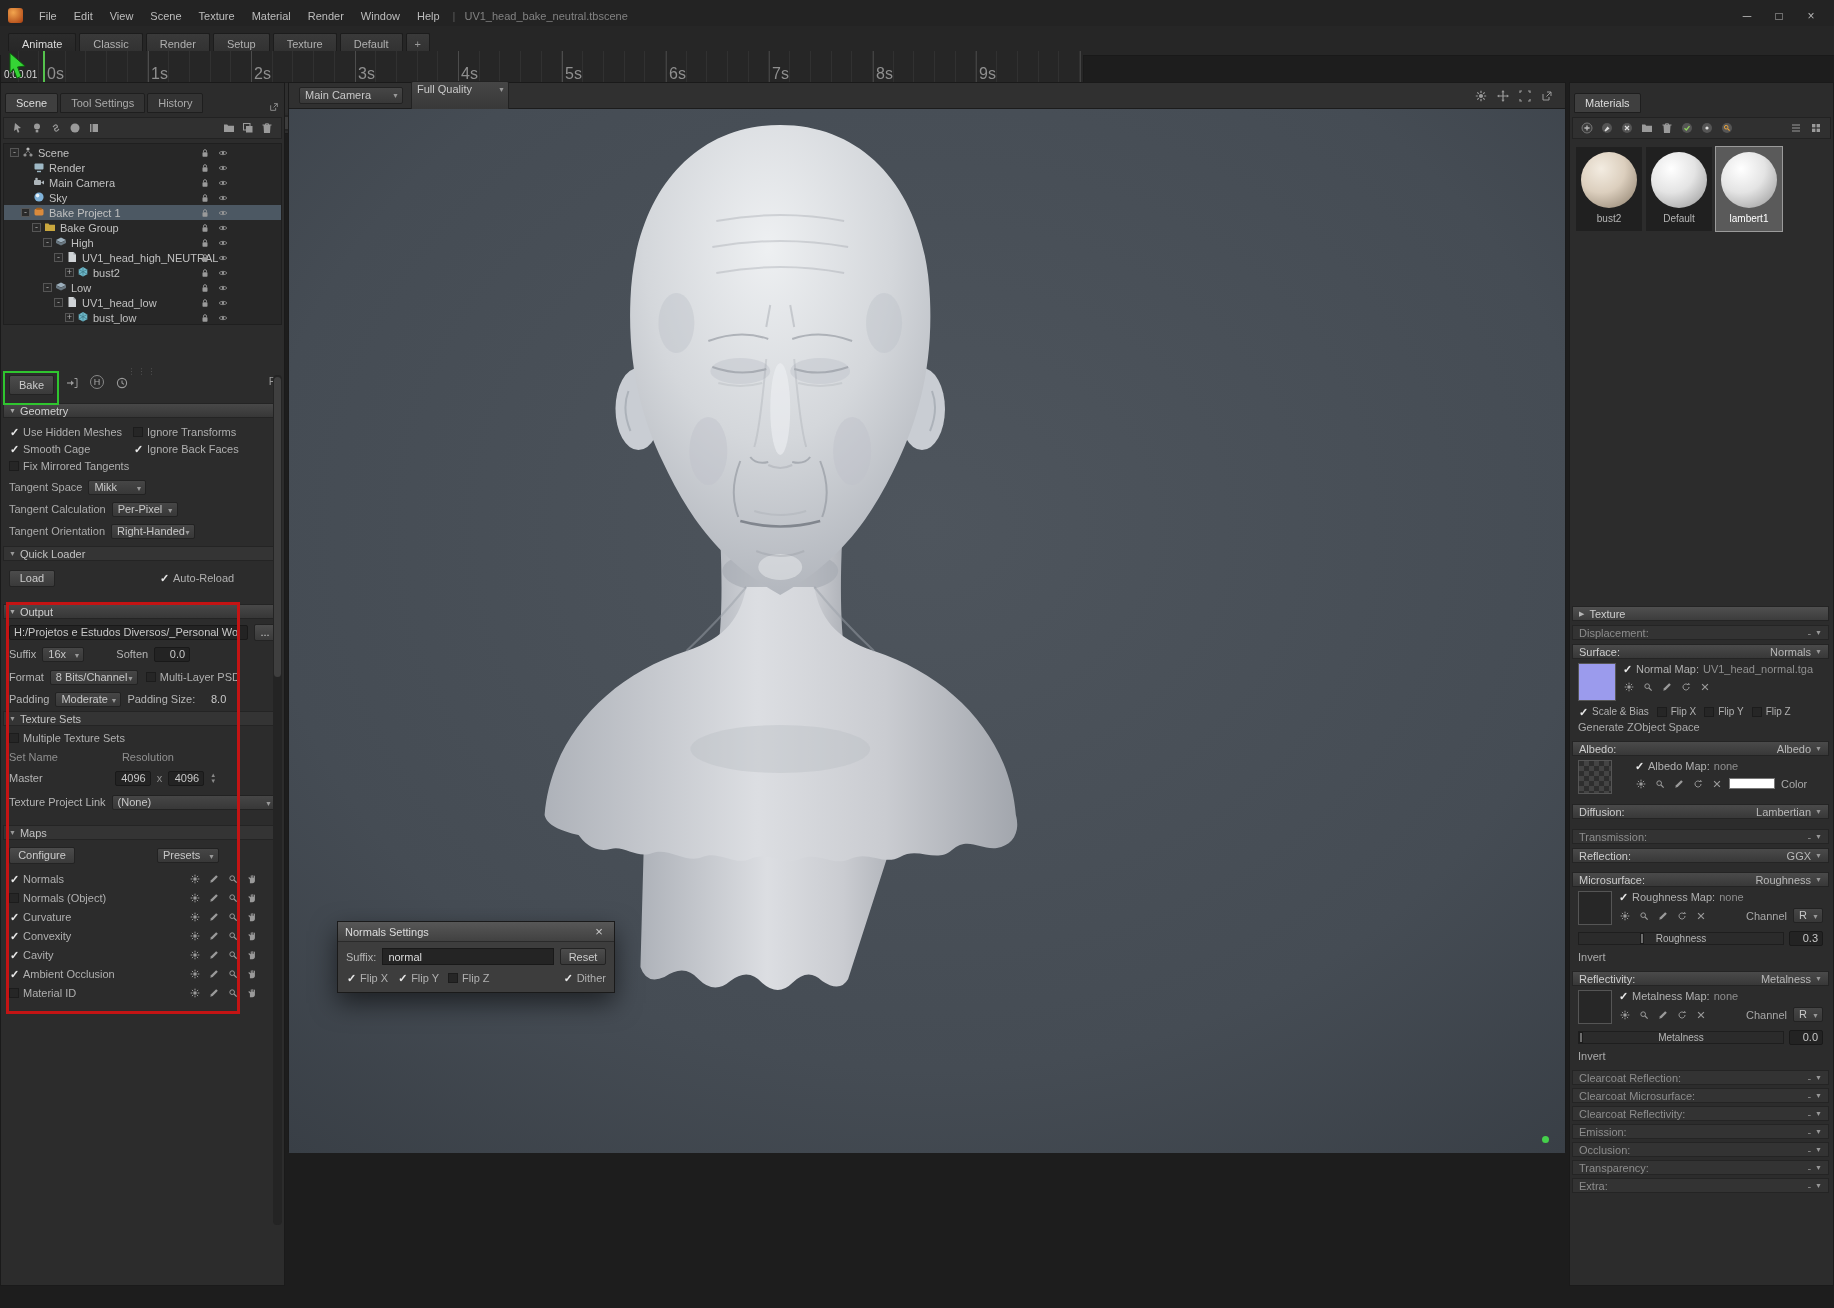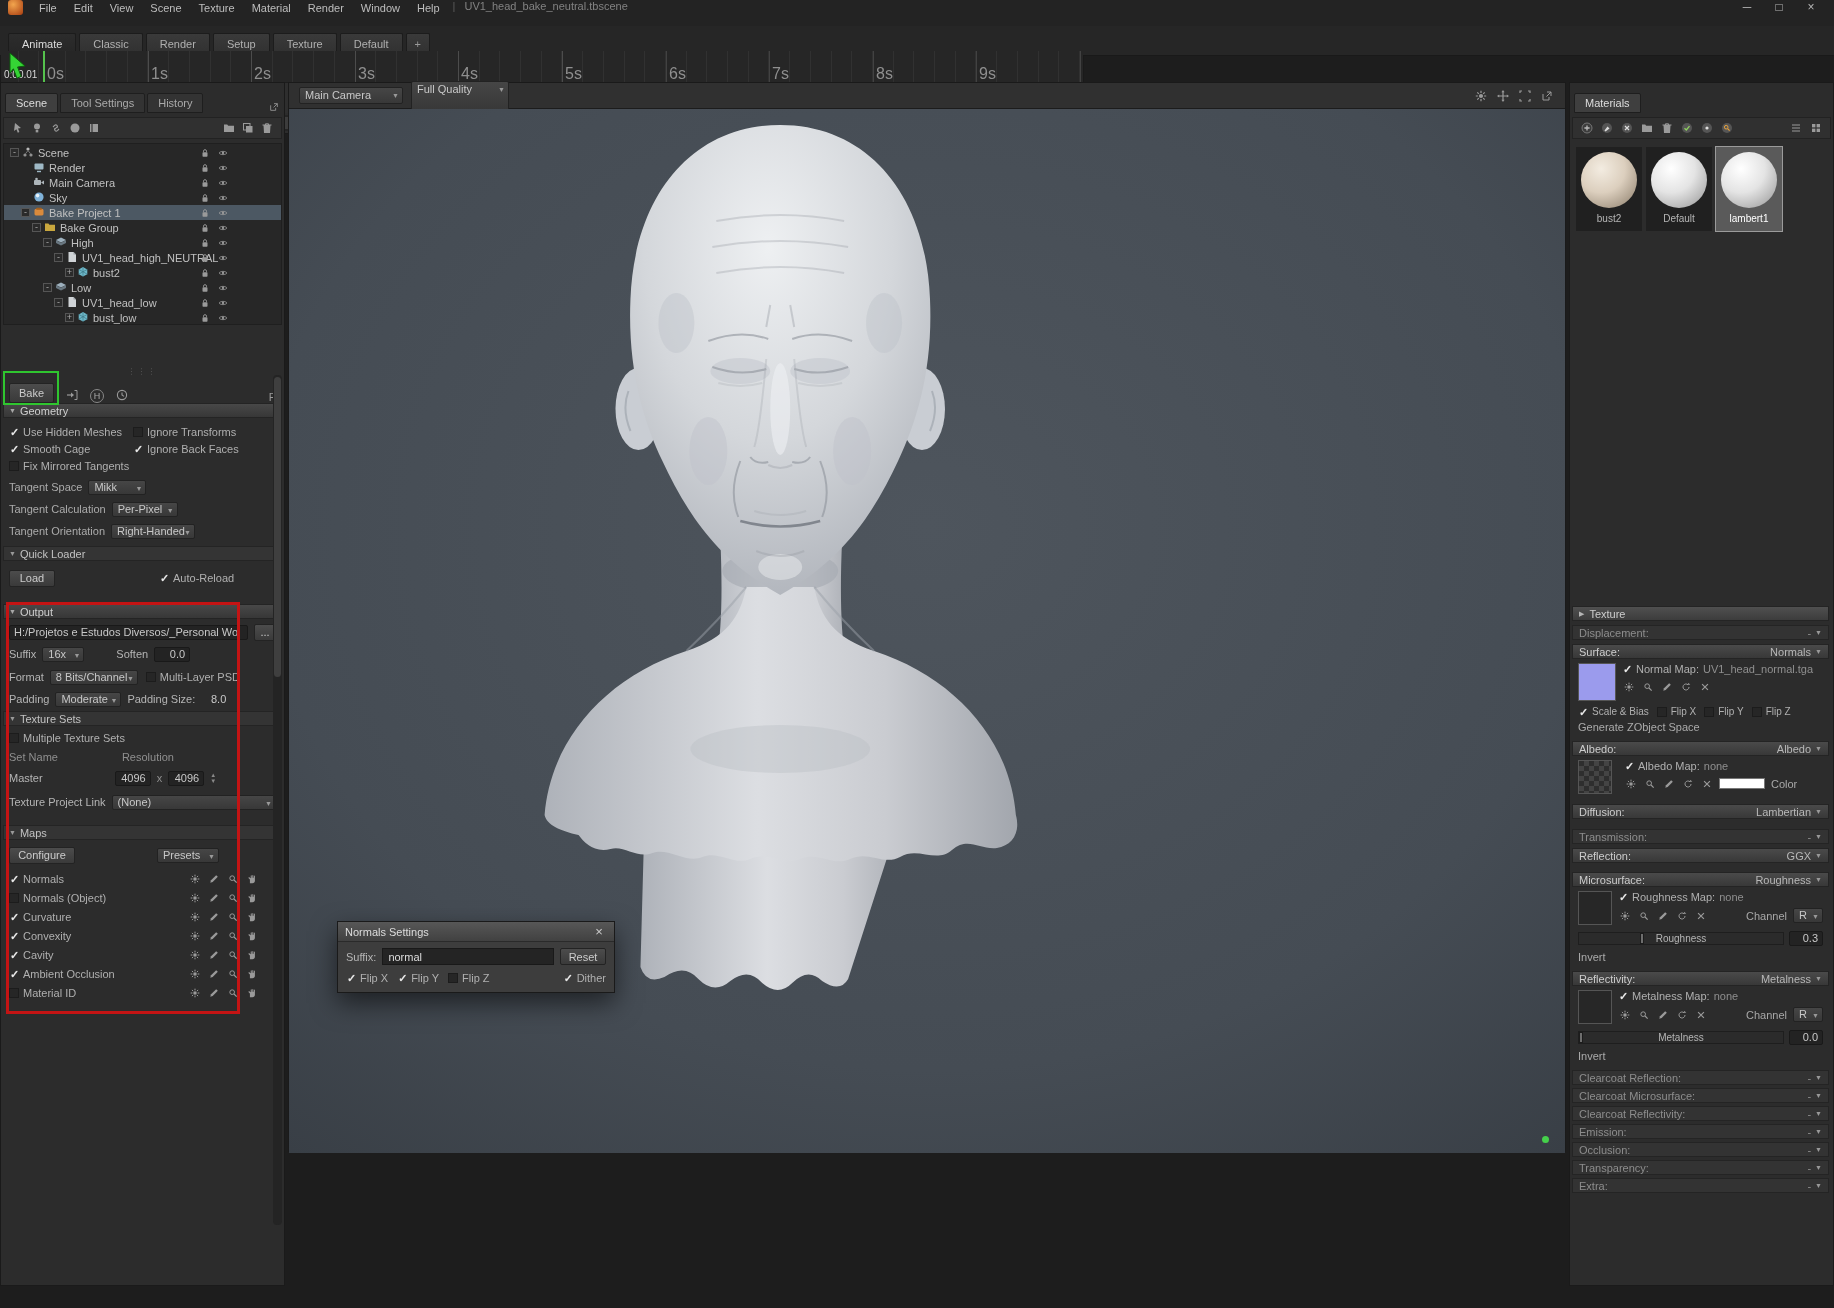--- a/index.html
+++ b/index.html
@@ -4,21 +4,21 @@
 <style>
 *{margin:0;padding:0;box-sizing:border-box}
 html,body{background:#191919;font-family:"Liberation Sans",sans-serif;font-size:11px;color:#b5b5b5}
 #app{position:relative;width:1834px;height:1308px;overflow:hidden;background:#1d1d1d}
 svg{display:block;width:100%;height:100%}
 .ico{display:inline-flex;align-items:center;justify-content:center;width:16px;height:16px;color:#9a9a9a;flex:none}
 .ico svg{width:12px;height:12px}
 .mini{width:13px;height:13px}
 .mini svg{width:10px;height:10px}
 
-#menubar{position:absolute;left:0;top:0;width:100%;height:32px;background:#232323;border-bottom:1px solid #161616;display:flex;padding:0 8px;gap:1px}
+#menubar{position:absolute;left:0;top:0;width:100%;height:32px;background:#232323;border-bottom:1px solid #161616;display:flex;align-items:center;padding:0 8px;gap:1px}
 .logo{width:15px;height:15px;border-radius:3px;background:radial-gradient(circle at 35% 30%,#f2a54e,#a83d10);margin-right:7px;flex:none}
 .menu-item{padding:2px 8px;color:#bdbdbd}
 .menu-sep{color:#5c5c5c;padding:0 4px}
 .doc-title{color:#828282;margin-left:4px}
 .win-controls{margin-left:auto;display:flex;gap:10px;padding-right:4px}
 .win-btn{width:22px;text-align:center;color:#b5b5b5;font-size:12px}
 
 #tabbar{position:absolute;left:0;top:26px;width:100%;height:30px;background:#262626;border-bottom:1px solid #191919;display:flex;align-items:flex-end;padding:0 8px;gap:3px}
 .wtab{padding:4px 13px 5px;background:linear-gradient(#3a3a3a,#303030);border:1px solid #1c1c1c;border-bottom:none;color:#b0b0b0;border-radius:2px 2px 0 0}
 .wtab.active{background:linear-gradient(#2c2c2c,#262626);color:#dcdcdc}
@@ -51,21 +51,21 @@
 .lp-tree{margin-top:4px;height:182px;background:#272727;border:1px solid #1f1f1f;margin:4px 2px 0;padding-top:1px;overflow:hidden}
 .trow{height:15px;display:flex;align-items:center;gap:3px;position:relative}
 .trow.sel{background:#4c5863}
 .texp{width:9px;height:9px;border:1px solid #555;background:#2b2b2b;font-size:9px;line-height:7px;text-align:center;color:#aaa;flex:none}
 .texp:empty{border:none;background:none}
 .tico{width:13px;height:13px;flex:none;display:inline-flex}
 .tico svg{width:12px;height:12px}
 .tlabel{color:#c0c0c0;white-space:nowrap}
 .trow-icons{position:absolute;right:52px;display:flex;gap:5px;color:#8b8b8b}
 .grip{margin-top:44px;height:4px;display:flex;justify-content:center;align-items:center;color:#555;font-size:8px;letter-spacing:2px}
-.lp-bake{margin-top:2px;height:28px;display:flex;align-items:flex-end;gap:10px;padding:0 8px}
+.lp-bake{margin-top:2px;height:28px;display:flex;align-items:flex-start;gap:10px;padding:0 8px}
 .bake-btn{height:20px;min-width:44px}
 .checks{height:56px;padding:5px 8px 0;display:flex;flex-direction:column}
 .checks .crow{height:18px;display:flex;align-items:center}
 .checks .c1{width:124px}
 .trow2{margin-top:4px;height:18px;display:flex;align-items:center;gap:6px;padding:0 8px;color:#ababab}
 .lp-scroll{position:absolute;right:2px;top:292px;width:9px;height:850px;background:#242424;border-radius:4px}
 .lp-thumb{position:absolute;left:1px;top:2px;width:7px;height:300px;background:#3f3f3f;border-radius:4px}
 .green-box{position:absolute;left:2px;top:288px;width:56px;height:34px;border:2px solid #2fc52f;z-index:5;pointer-events:none}
 .red-box{position:absolute;left:5px;top:519px;width:234px;height:412px;border:3px solid #c41414;z-index:5;pointer-events:none}
 .mrow{height:19px;display:flex;align-items:center;padding:0 8px;gap:4px}
@@ -1284,21 +1284,21 @@
         </div>
       </div>
 
       <div class="rbar" style="margin-top:10px">
         <span>Albedo:</span>
         <span class="rv">
             <span>Albedo</span>
           </span>
       </div>
       <div class="rcontent" style="height:46px">
-        <div style="display:flex;gap:12px">
+        <div style="display:flex;gap:22px">
           <div class="mapthumb checker" style="width:34px;height:34px"></div>
           <div style="flex:1">
             <div class="chk on">
                 <span class="box"></span>
                 <span>Albedo Map:</span>
                 <span class="dimtxt">none</span>
               </div>
             <div class="icons-line" style="margin-top:4px">
               <span class="mini ico">
                   <svg viewBox="0 0 12 12">

